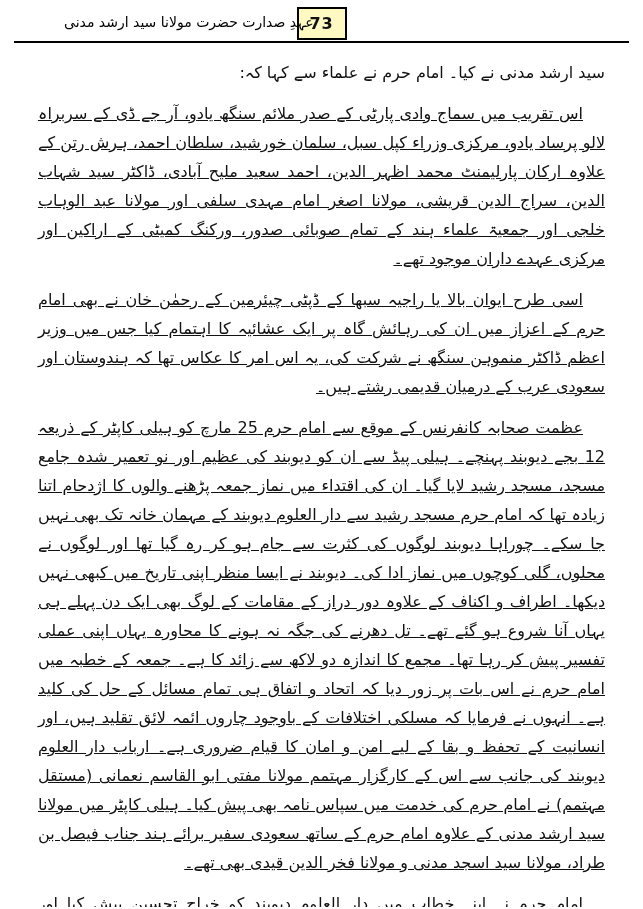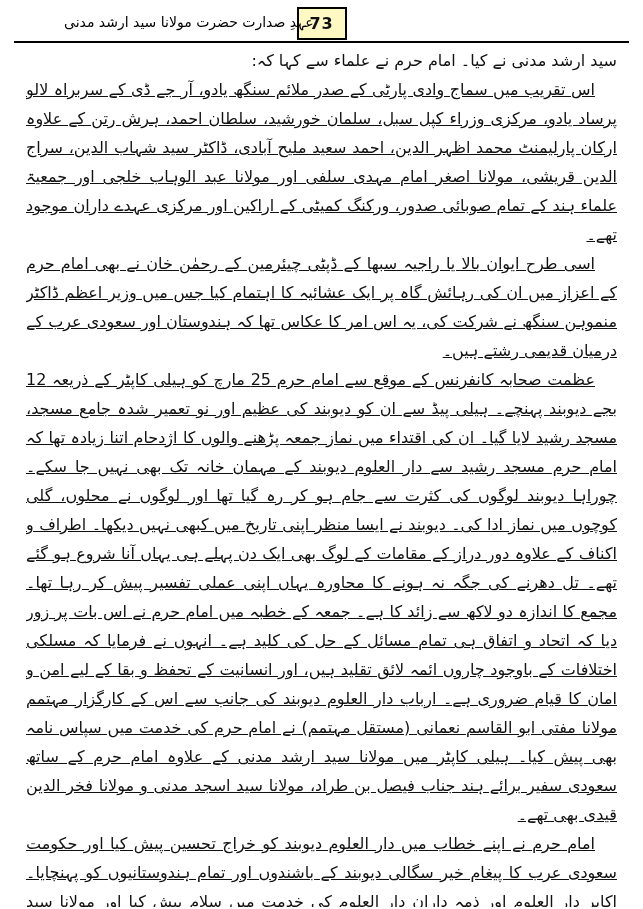--- a/index.html
+++ b/index.html
@@ -24,21 +24,21 @@
     width:46px;height:29px;border:2px solid #000;background:#fef9c3;
     display:flex;align-items:center;justify-content:center;
     font-size:16px;font-weight:bold;letter-spacing:1px;
   }
   
   .content{
     position:absolute;top:46px;right:26px;left:26px;bottom:2px;
     direction:rtl;text-align:justify;text-justify:inter-word;
     font-size:16px;line-height:29px;overflow:hidden;
   }
-  .content p{margin:0;padding:0;}
+  .content p{margin:12px;padding:0;}
   .para-indent{text-indent:22px;text-decoration:underline;}
   .quote-line{padding-right:26px;padding-left:4px;text-indent:0;}
 </style>
 </head>
 <body>
 
 <div class="page">
 
   <div class="header">
     <span class="pagenum-box">

